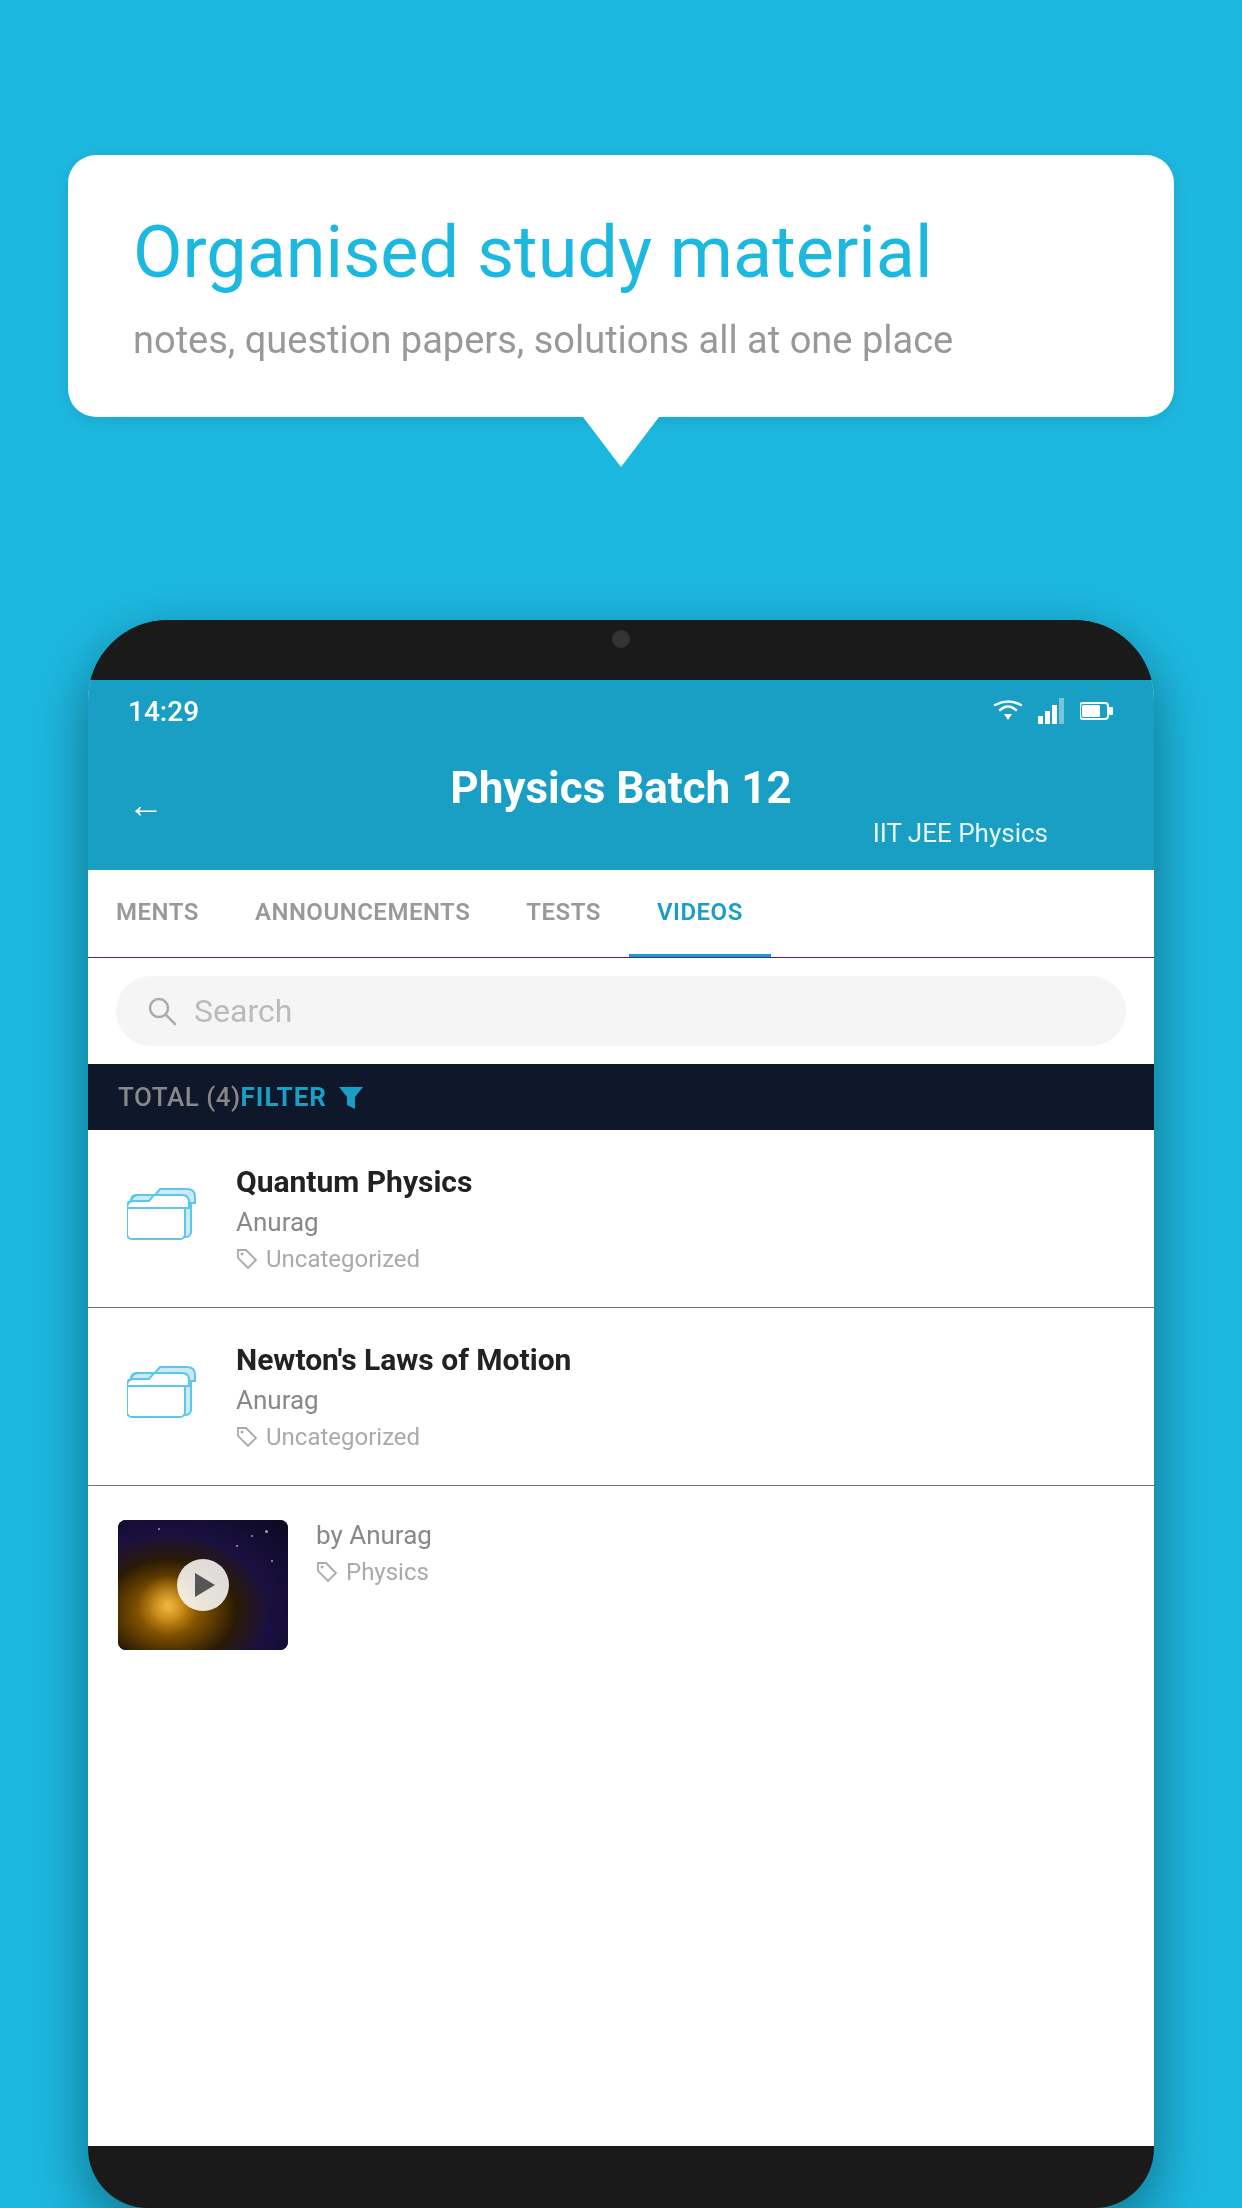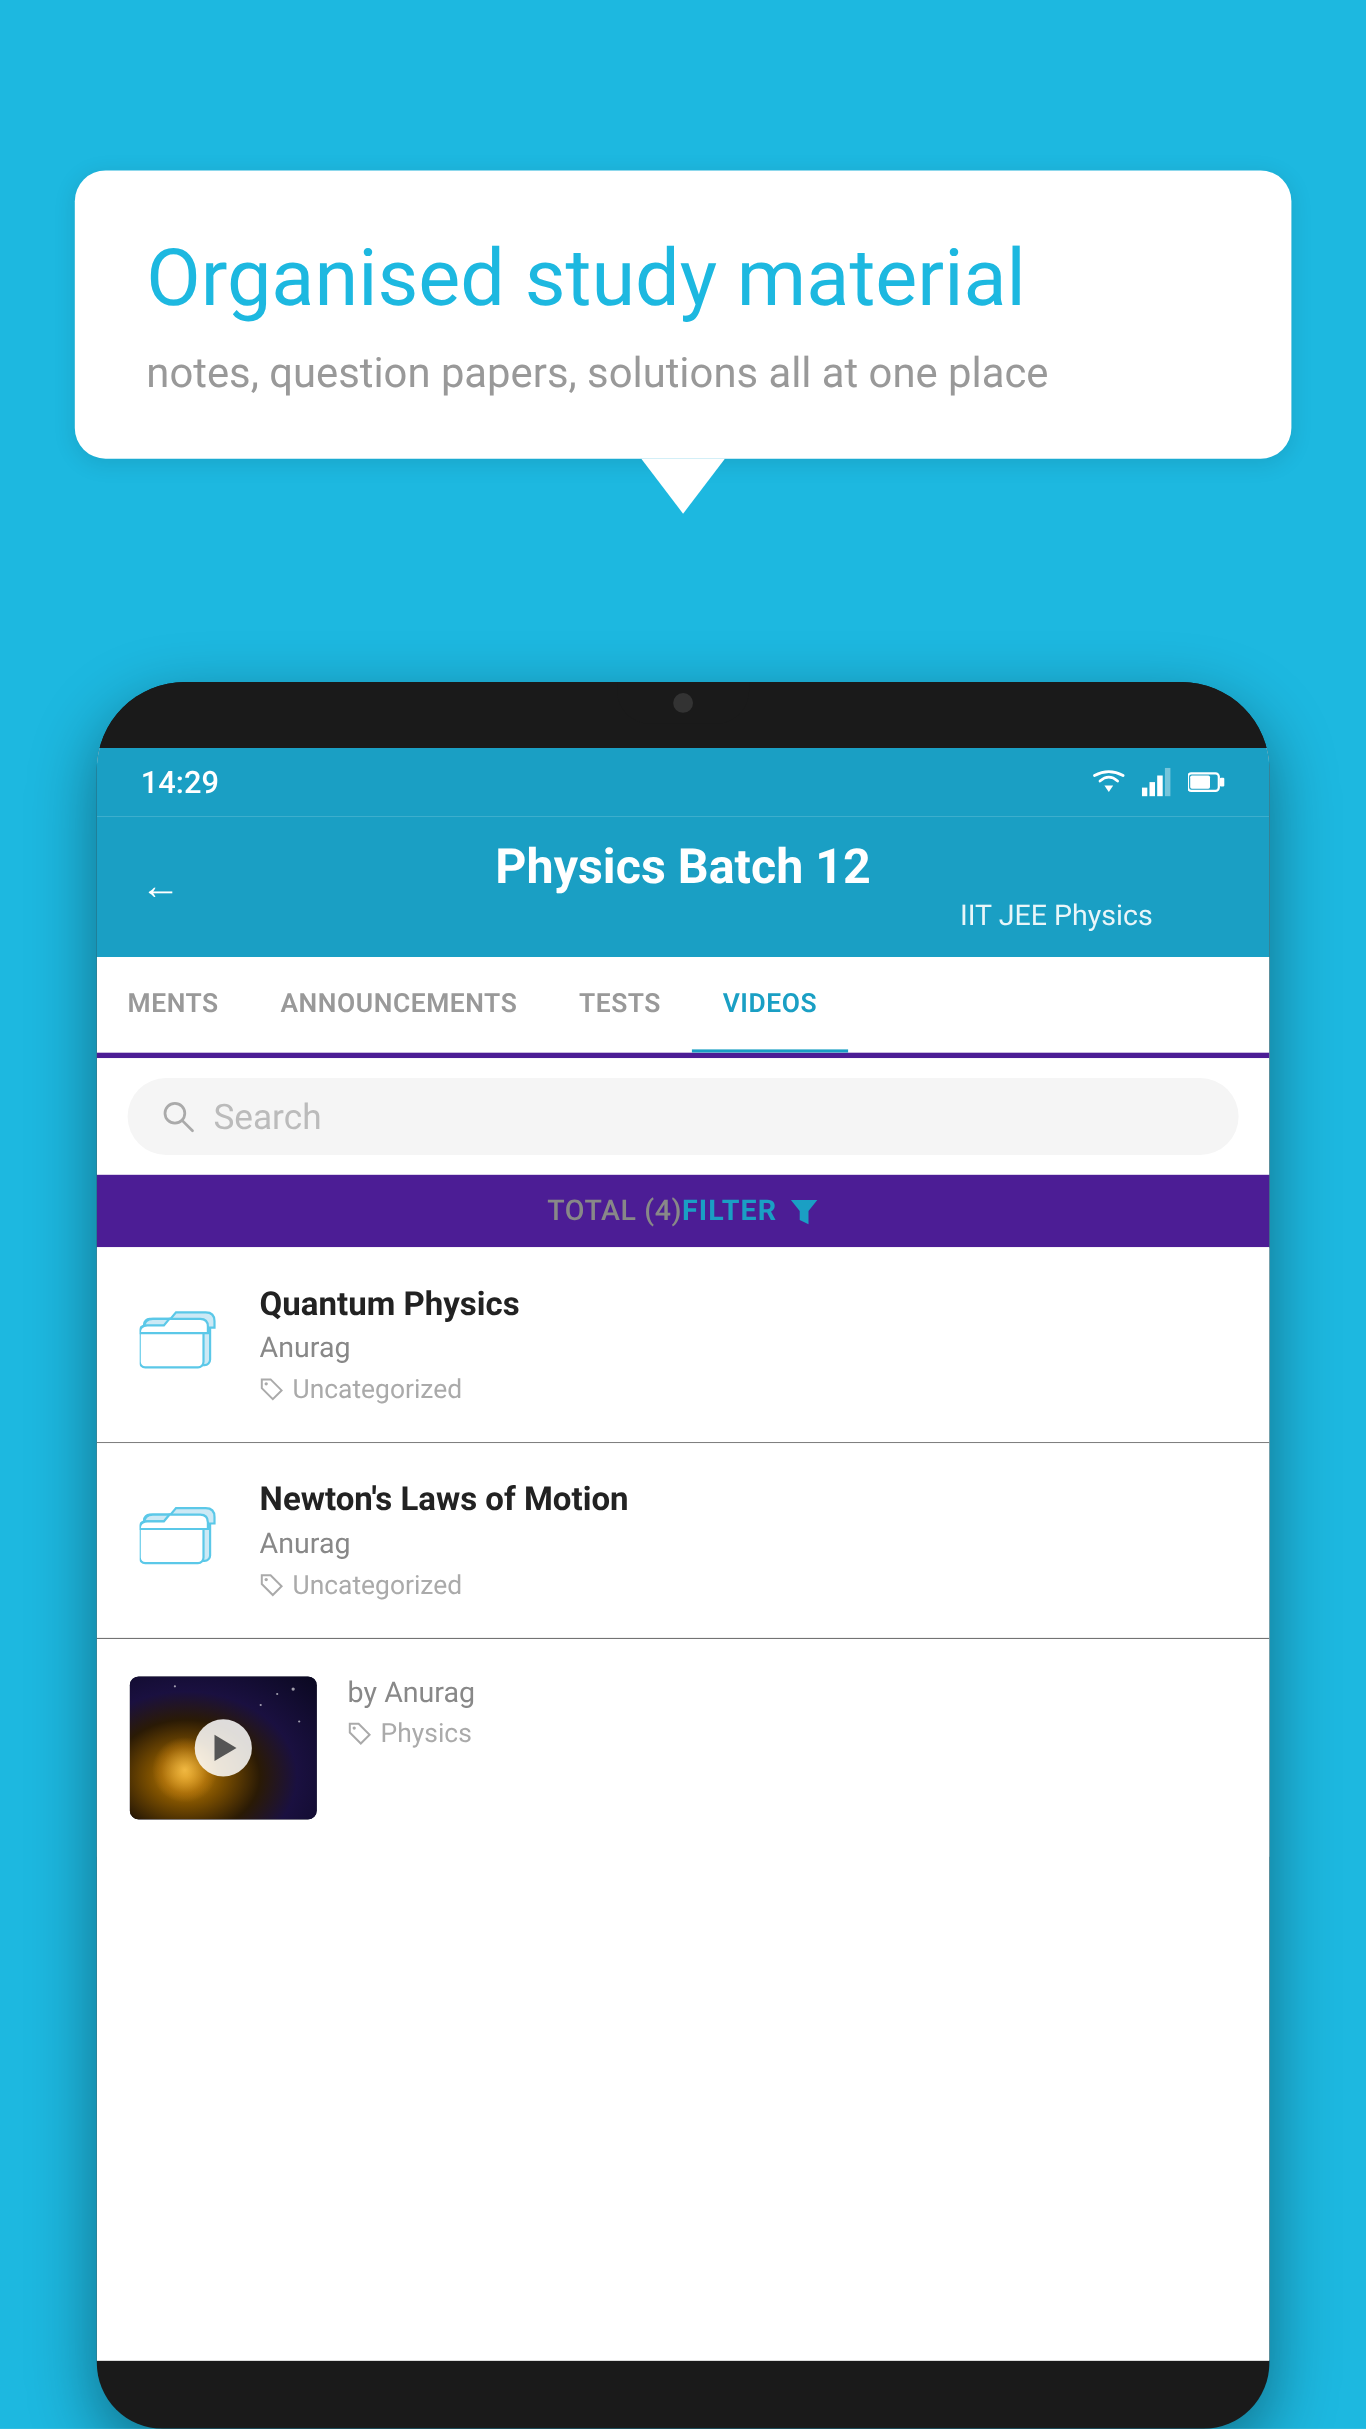--- a/index.html
+++ b/index.html
@@ -151,21 +151,21 @@
       color: rgba(255,255,255,0.9);
       font-size: 26px;
       margin-top: 4px;
       text-align: right;
     }
 
     
     .tabs-container {
       background: white;
       display: flex;
-      border-bottom: 5px solid #4c1d95;
+      border-bottom: 1px solid #4c1d95;
       overflow-x: auto;
     }
 
     .tab {
       padding: 28px 28px;
       font-size: 24px;
       font-weight: 600;
       color: #999;
       letter-spacing: 0.5px;
       cursor: pointer;
@@ -193,23 +193,23 @@
       gap: 16px;
     }
 
     .search-text {
       color: #bbb;
       font-size: 32px;
     }
 
     
     .filter-row {
-      background: #4c1d95;
-      display: flex;
-      justify-content: center;
+      background: #0f172a;
+      display: flex;
+      justify-content: flex-start;
       align-items: center;
       padding: 18px 30px;
     }
 
     .total-count {
       color: #888;
       font-size: 26px;
       font-weight: 500;
       letter-spacing: 0.5px;
     }

